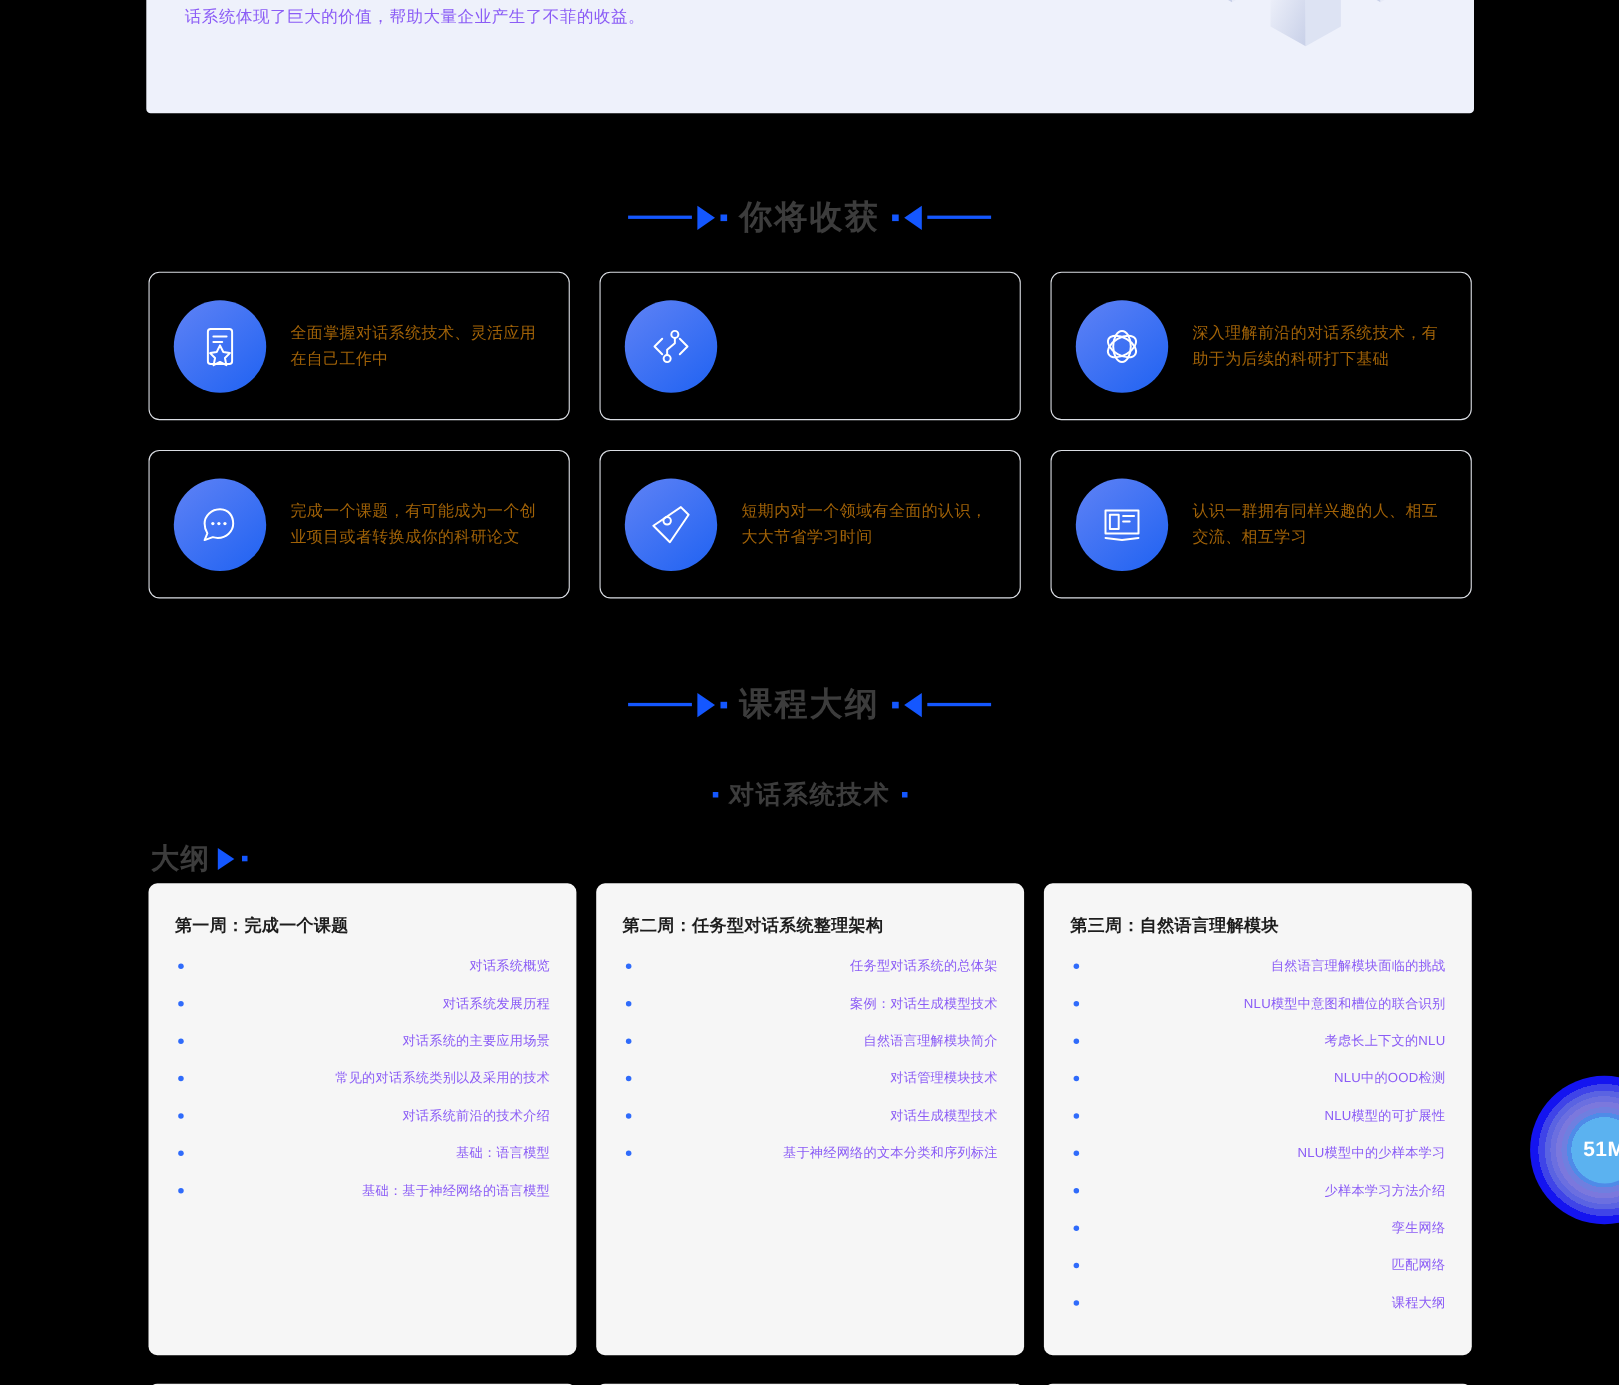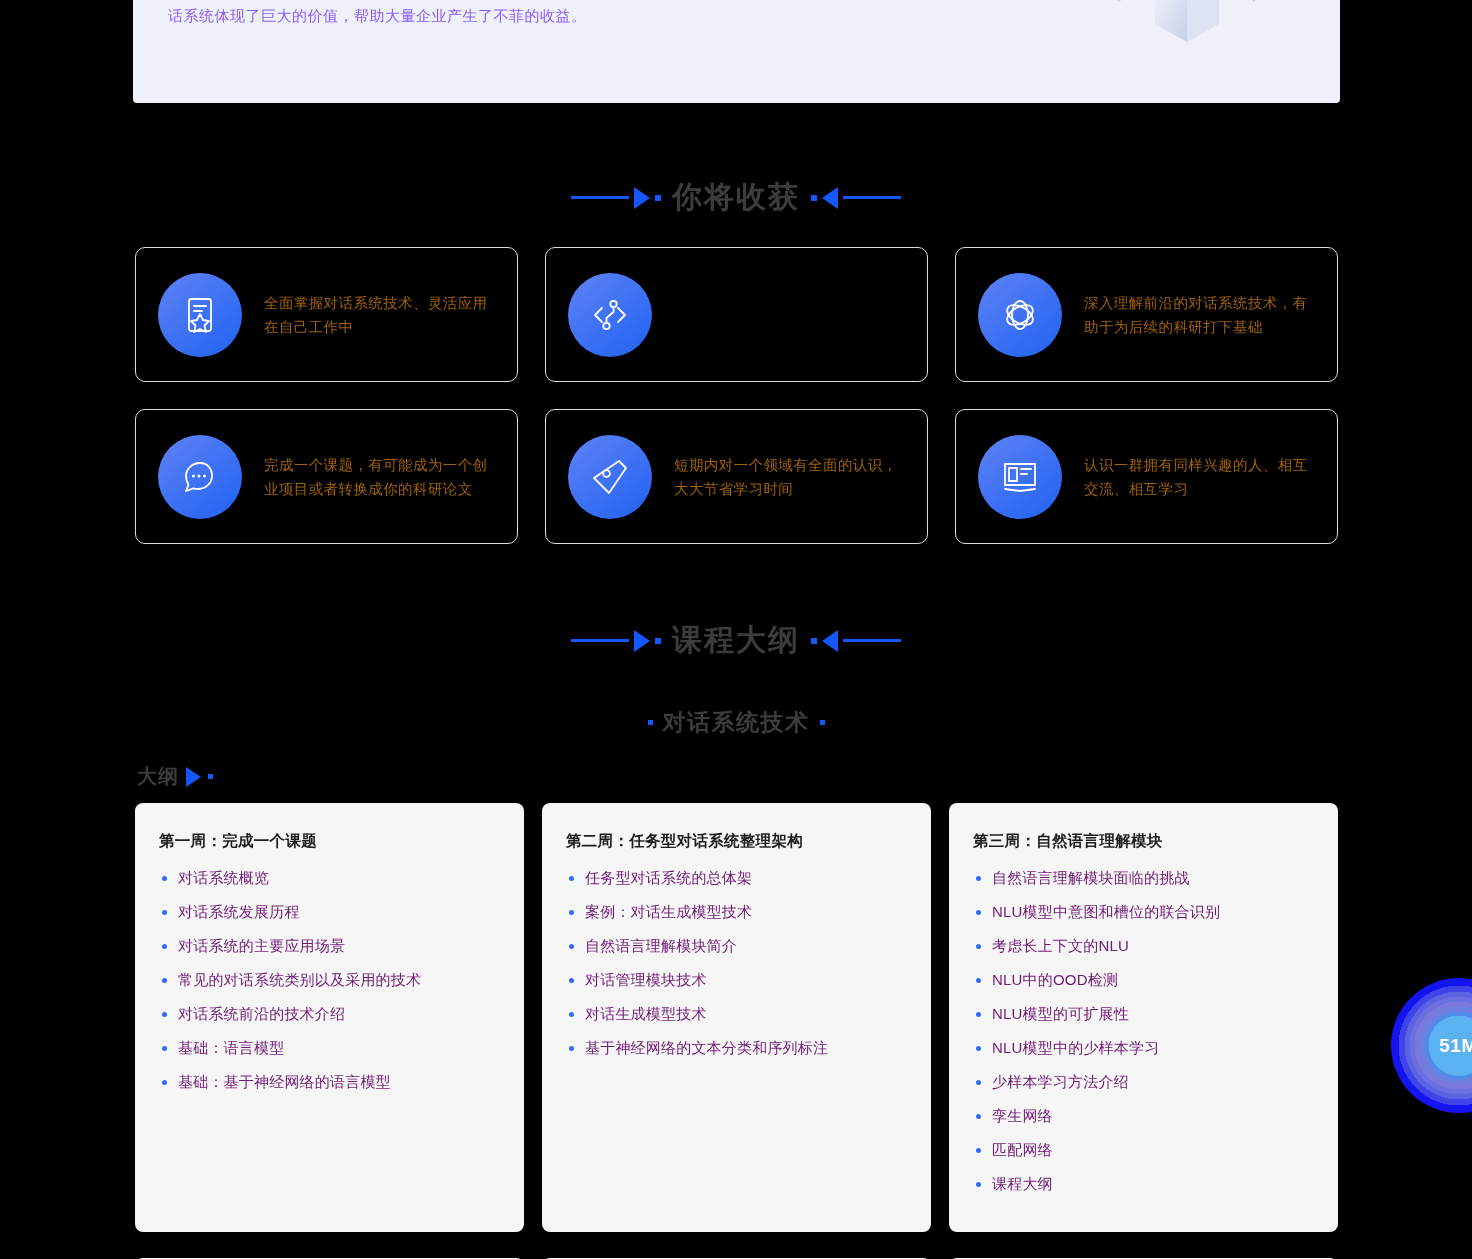--- a/index.html
+++ b/index.html
@@ -58,38 +58,38 @@
     display:flex;align-items:center;justify-content:center;
   }
   .bicon svg{width:44px;height:44px;}
   .btext{font-size:14.5px;line-height:24px;color:#a16207;letter-spacing:.4px;}
 
   
   .outline-label{
     position:absolute;left:137px;top:763px;
     display:flex;align-items:center;gap:7px;
   }
-  .outline-label .ol-txt{font-size:20px;font-weight:bold;color:#3c3c3c;letter-spacing:1px;}
+  .outline-label .ol-txt{font-size:26px;font-weight:bold;color:#3c3c3c;letter-spacing:1px;}
   .outline-label .tri-r{width:0;height:0;border-left:15px solid #1457ff;border-top:10px solid transparent;border-bottom:10px solid transparent;}
   .outline-label .dot{width:5px;height:5px;background:#1457ff;}
 
   
   .week-grid{position:absolute;left:135px;top:803px;width:1212px;}
   .wrow{display:flex;gap:18px;margin-bottom:26px;}
   .wcard{
     width:389px;box-sizing:border-box;background:#f6f6f6;border-radius:8px;
     padding:28px 24px 24px 24px;
   }
   .wcard.tall{min-height:405px;}
   .wcard.stub{height:70px;padding:0;}
   .wtitle{font-size:15.5px;font-weight:bold;color:#1d1d1d;letter-spacing:.3px;margin-bottom:16px;}
   .wlist{list-style:none;margin:0;padding:0;}
   .wlist li{
-    position:relative;padding-left:19px;font-size:15px;color:#701a75;
-    line-height:20px;margin-bottom:14px;letter-spacing:.2px;
+    position:relative;padding-left:19px;font-size:12px;color:#8b5cf6;
+    line-height:20px;margin-bottom:14px;letter-spacing:.2px;text-align:right;
   }
   .wlist li:before{
     content:"";position:absolute;left:3px;top:8px;width:5px;height:5px;
     border-radius:50%;background:#2f6bfb;
   }
 
   
   .floater{
     position:absolute;left:1391px;top:978px;width:135px;height:135px;
     border-radius:50%;display:flex;align-items:center;justify-content:center;

